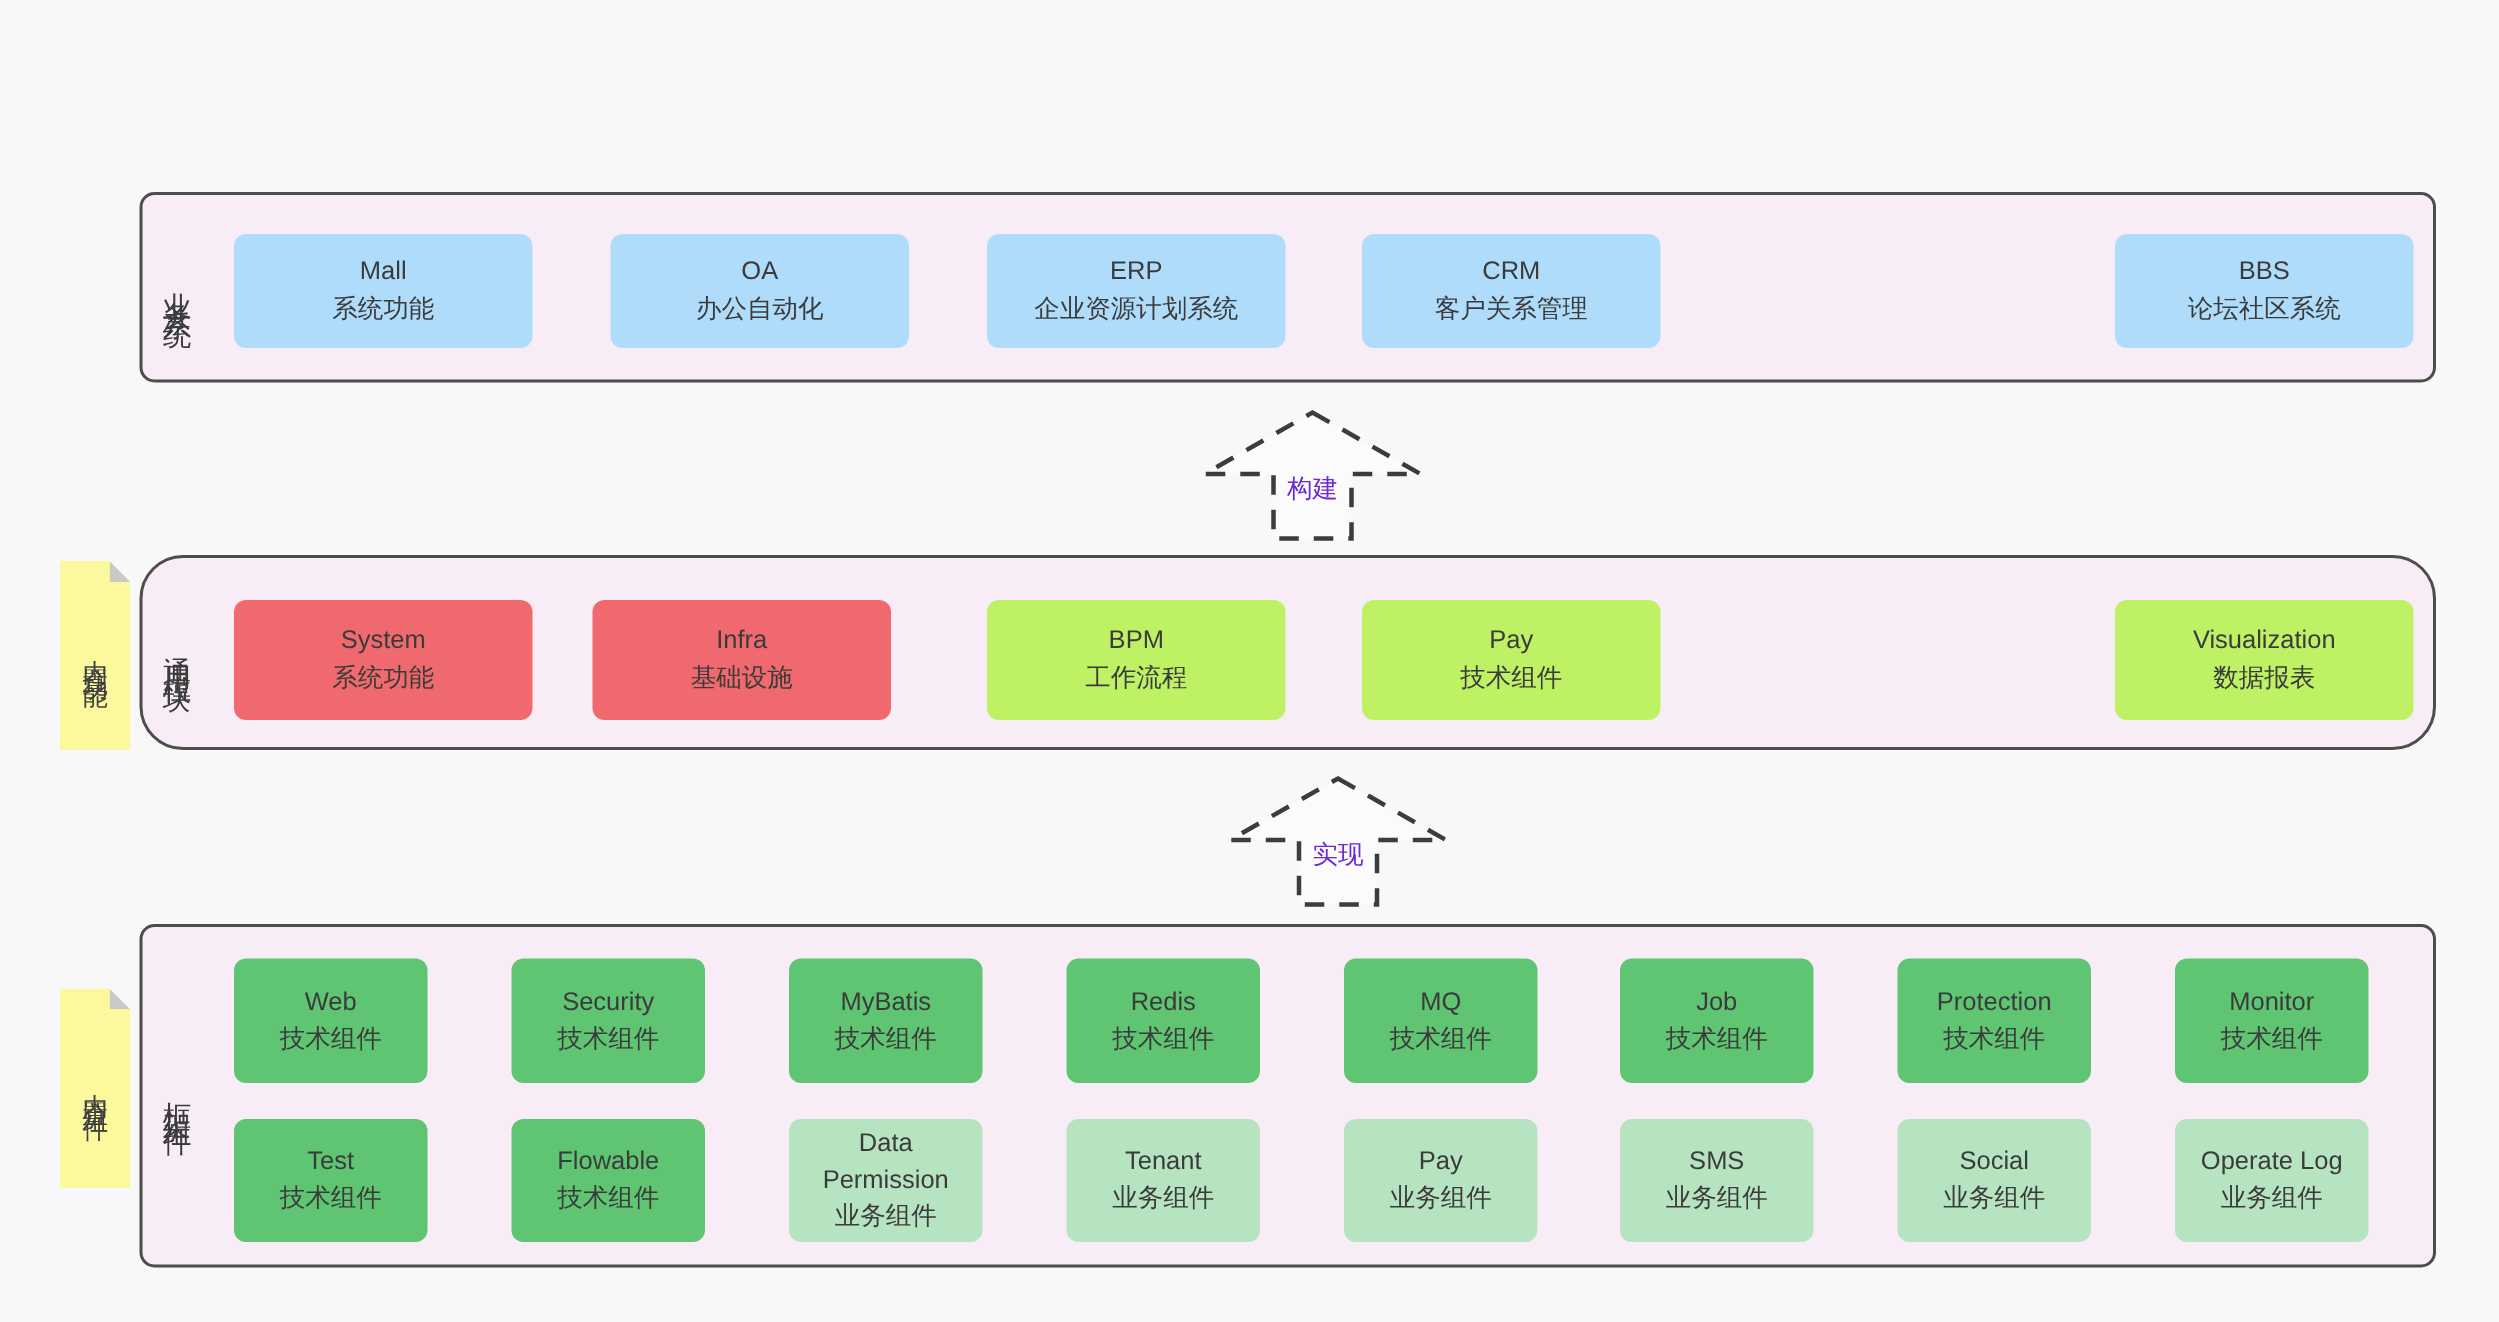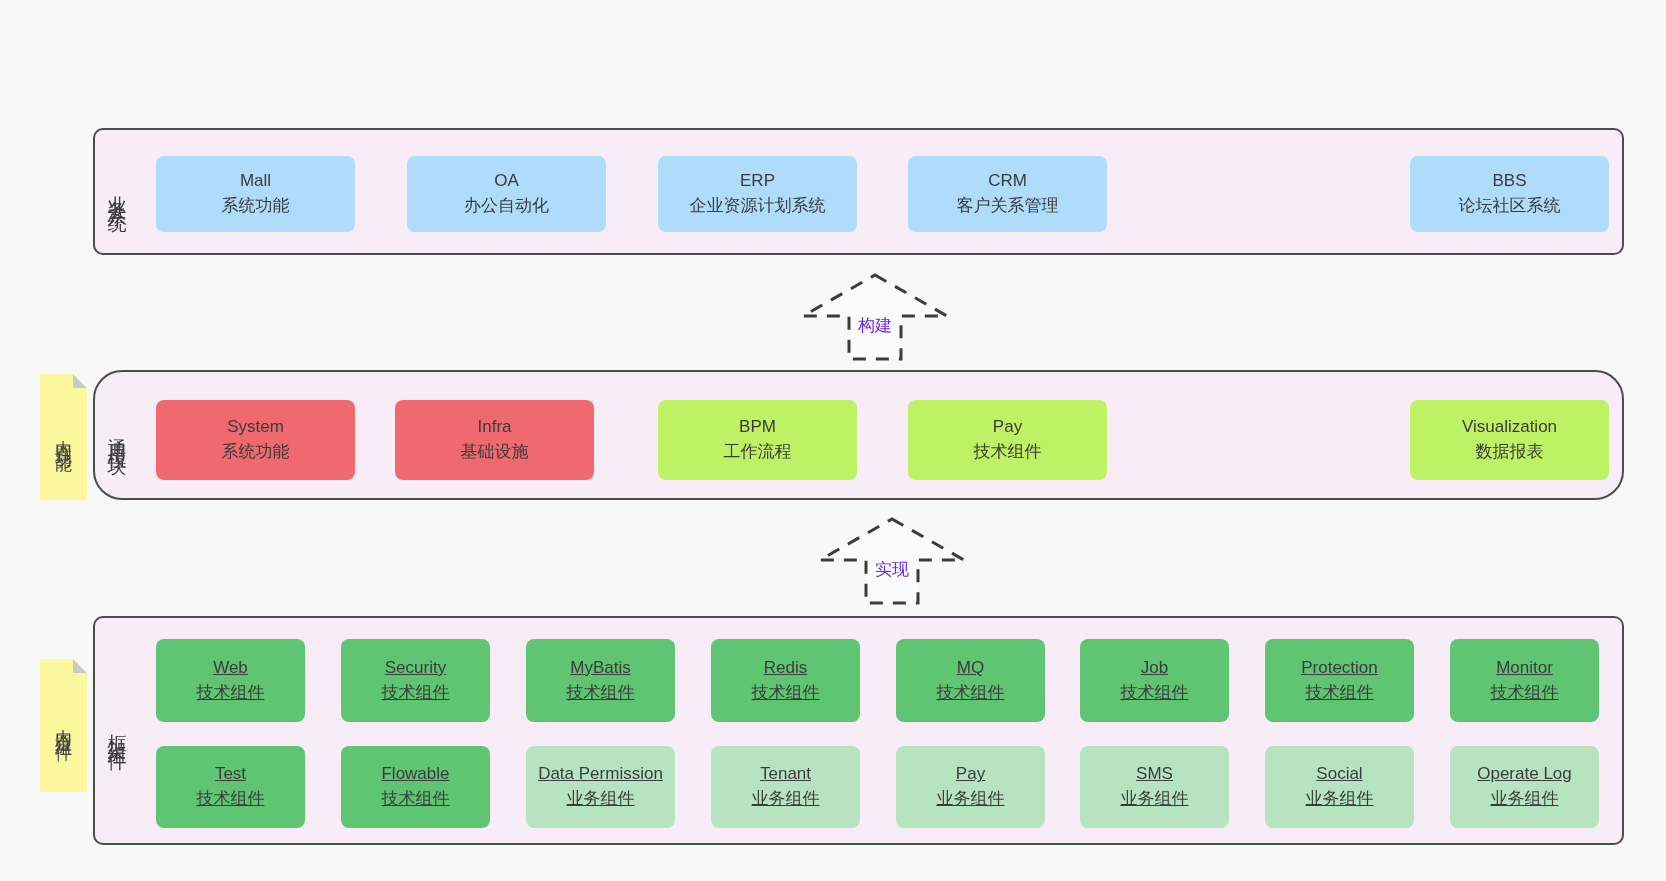--- a/index.html
+++ b/index.html
@@ -47,21 +47,21 @@
     justify-content: center;
     text-align: center;
     font-size: 17px;
     line-height: 1.45;
     padding: 2px 6px;
     box-sizing: border-box;
   }
   .row1 .box, .row2 .box { width: 199px; }
   .row1 .box { top: 26px; height: 76px; }
   .row2 .box { top: 28px; height: 80px; }
-  .row3a .box, .row3b .box { width: 149px; text-decoration: underline; }
+  .row3a .box, .row3b .box { width: 129px; }
   .row3a .box { top: 21px;  height: 83px; }
   .row3b .box { top: 128px; height: 82px; }
 
   .v-blue   { background: #aedcfa; }
   .v-red    { background: #f0696e; }
   .v-pink   { background: #bef264; }
   .v-gdark  { background: #5fc573; }
   .v-glight { background: #b7e4c0; }
 
   .note {

